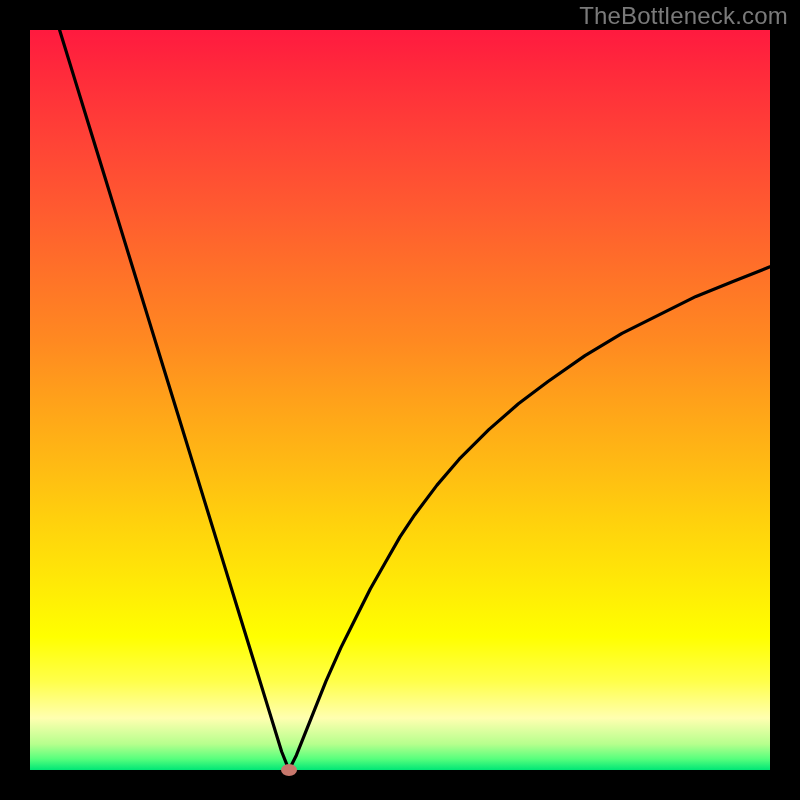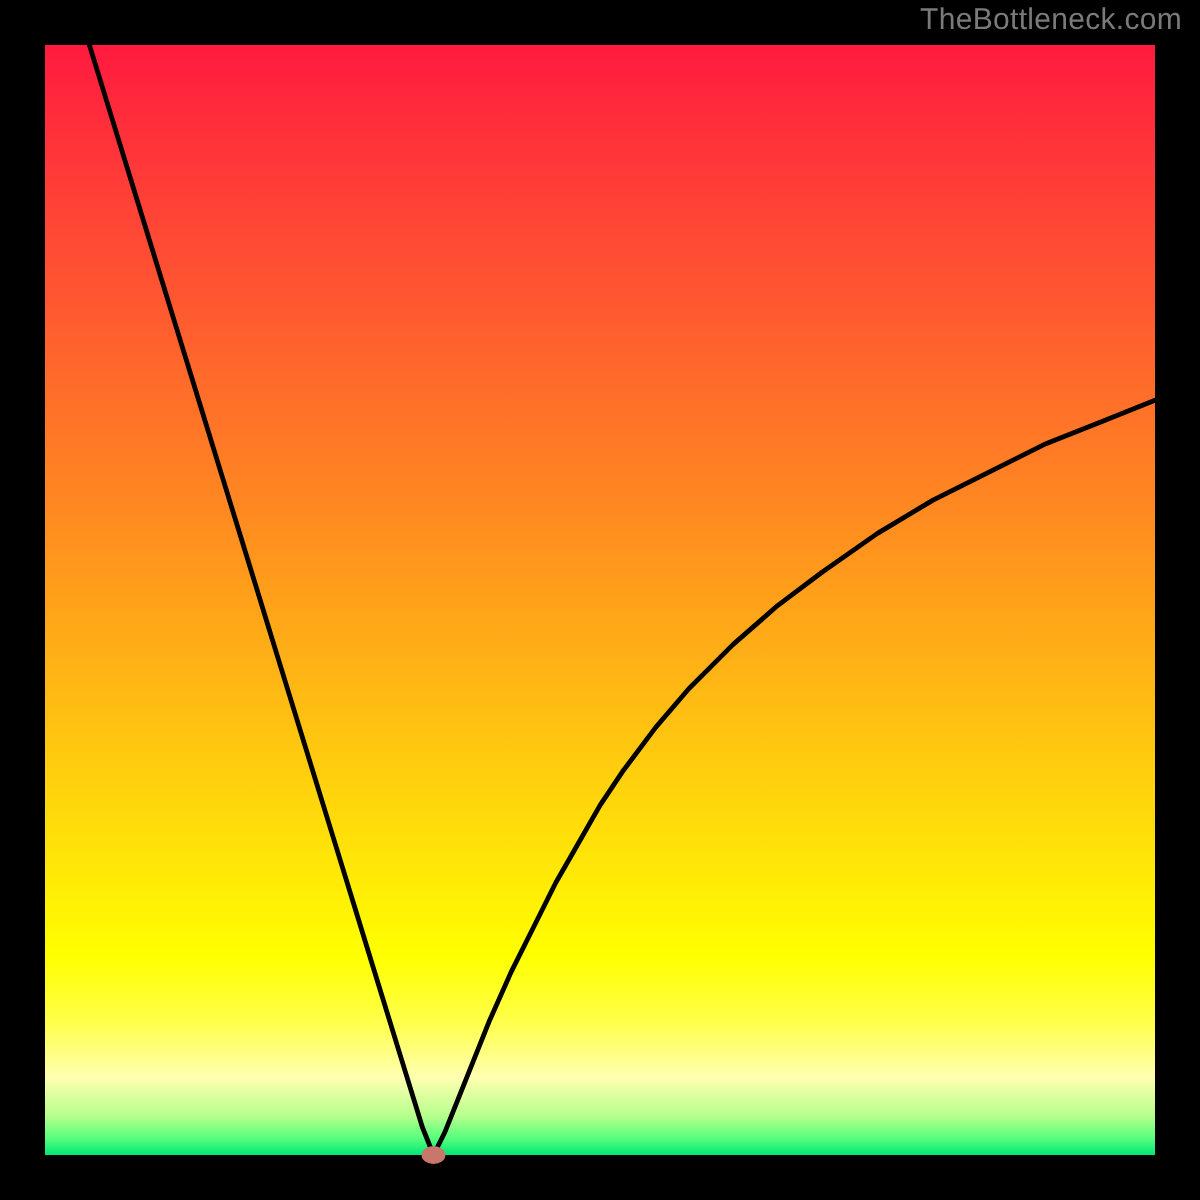--- a/index.html
+++ b/index.html
@@ -9,21 +9,21 @@
     background: #000;
     position: relative;
     font-family: Arial, Helvetica, sans-serif;
     overflow: hidden;
   }
   .watermark {
     position: absolute;
     top: 2px;
     right: 12px;
     color: #7a7a7a;
-    font-size: 20px;
+    font-size: 24px;
     font-weight: 400;
     z-index: 10;
     letter-spacing: 0.2px;
   }
   .plot-area {
     position: absolute;
     left: 30px;
     top: 30px;
     width: 740px;
     height: 740px;

